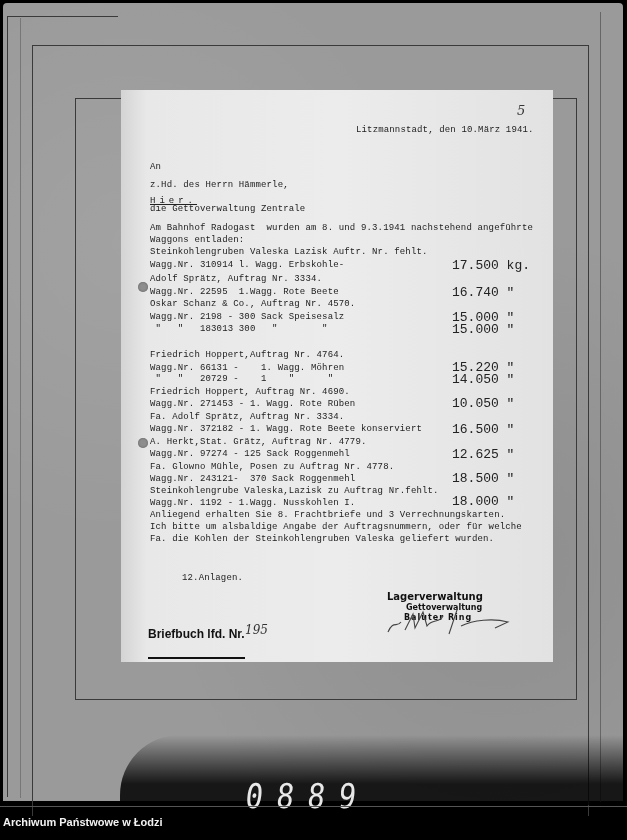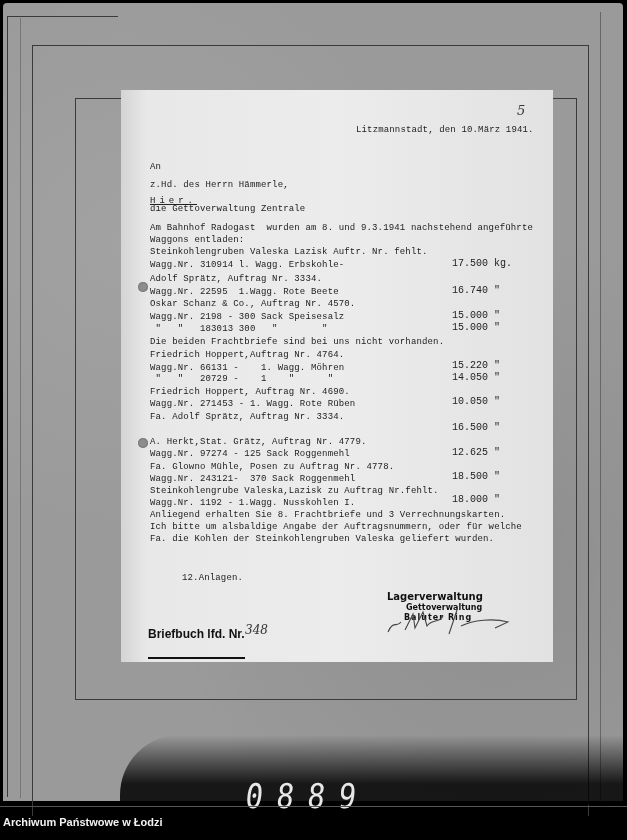--- a/index.html
+++ b/index.html
@@ -33,21 +33,21 @@
     background-image:
       linear-gradient(to right, #d4d4d4 0%, #e8e8e8 6%, #ececec 50%, #e2e2e2 100%);
     color: #1f1f1f;
   }
   .punch {
     position: absolute; width: 10px; height: 10px; border-radius: 50%;
     background: #8e8e8e; box-shadow: inset 0 0 2px #555;
   }
   .page-no { position: absolute; left: 396px; top: 13px; font-family: "DejaVu Serif", serif; font-style: italic; font-size: 13px; color:#333; }
   .tline { position: absolute; font-size: 9px; letter-spacing: 0.15px; white-space: pre; color: #222; }
-  .amt { position: absolute; font-size: 10px; white-space: pre; color: #222; }
+  .amt { position: absolute; font-size: 13px; white-space: pre; color: #222; }
   .underline { text-decoration: underline; letter-spacing: 4px; }
   .briefbuch {
     position: absolute; left: 27px; top: 537px; font-family: Liberation Sans, sans-serif;
     font-weight: bold; font-size: 12px; color: #111; border-bottom: 2px solid #111; padding-bottom: 16px;
   }
   .briefbuch-num { position: absolute; left: 124px; top: 533px; font-family: "DejaVu Serif", serif; font-style: italic; font-size: 12px; color:#333; }
   .stamp1 { position: absolute; left: 266px; top: 501px; font-family: "DejaVu Sans", sans-serif; font-weight: bold; font-size: 10px; color:#111; }
   .stamp2 { position: absolute; left: 285px; top: 513px; font-family: "DejaVu Sans", sans-serif; font-weight: bold; font-size: 8px; color:#111; }
   .stamp3 { position: absolute; left: 283px; top: 523px; font-family: "DejaVu Sans", sans-serif; font-weight: bold; font-size: 8px; letter-spacing: 1px; color:#111; }
   .signature { position: absolute; left: 262px; top: 510px; width: 130px; height: 40px; }
@@ -94,30 +94,30 @@
   <div class="tline" style="left:29px;top:170px;">Wagg.Nr. 310914 l. Wagg. Erbskohle-</div>
   <div class="amt" style="left:331px;top:168px;">17.500 kg.</div>
   <div class="tline" style="left:29px;top:184px;">Adolf Sprätz, Auftrag Nr. 3334.</div>
   <div class="tline" style="left:29px;top:197px;">Wagg.Nr. 22595  1.Wagg. Rote Beete</div>
   <div class="amt" style="left:331px;top:195px;">16.740 "</div>
   <div class="tline" style="left:29px;top:209px;">Oskar Schanz &amp; Co., Auftrag Nr. 4570.</div>
   <div class="tline" style="left:29px;top:222px;">Wagg.Nr. 2198 - 300 Sack Speisesalz</div>
   <div class="amt" style="left:331px;top:220px;">15.000 "</div>
   <div class="tline" style="left:29px;top:234px;"> "   "   183013 300   "        "</div>
   <div class="amt" style="left:331px;top:232px;">15.000 "</div>
-  <div class="tline" style="left:29px;top:247px;">Die beiden Frachtbriefe sind bei uns nicht vorhanden.</div>
   <div class="tline" style="left:29px;top:260px;">Friedrich Hoppert,Auftrag Nr. 4764.</div>
   <div class="tline" style="left:29px;top:273px;">Wagg.Nr. 66131 -    1. Wagg. Möhren</div>
   <div class="amt" style="left:331px;top:270px;">15.220 "</div>
   <div class="tline" style="left:29px;top:284px;"> "   "   20729 -    1    "      "</div>
   <div class="amt" style="left:331px;top:282px;">14.050 "</div>
   <div class="tline" style="left:29px;top:297px;">Friedrich Hoppert, Auftrag Nr. 4690.</div>
   <div class="tline" style="left:29px;top:309px;">Wagg.Nr. 271453 - 1. Wagg. Rote Rüben</div>
   <div class="amt" style="left:331px;top:306px;">10.050 "</div>
   <div class="tline" style="left:29px;top:322px;">Fa. Adolf Sprätz, Auftrag Nr. 3334.</div>
+  <div class="tline" style="left:29px;top:334px;">Wagg.Nr. 372182 - 1. Wagg. Rote Beete konserviert</div>
   <div class="amt" style="left:331px;top:332px;">16.500 "</div>
   <div class="tline" style="left:29px;top:347px;">A. Herkt,Stat. Grätz, Auftrag Nr. 4779.</div>
   <div class="tline" style="left:29px;top:359px;">Wagg.Nr. 97274 - 125 Sack Roggenmehl</div>
   <div class="amt" style="left:331px;top:357px;">12.625 "</div>
   <div class="tline" style="left:29px;top:372px;">Fa. Glowno Mühle, Posen zu Auftrag Nr. 4778.</div>
   <div class="tline" style="left:29px;top:384px;">Wagg.Nr. 243121-  370 Sack Roggenmehl</div>
   <div class="amt" style="left:331px;top:381px;">18.500 "</div>
   <div class="tline" style="left:29px;top:396px;">Steinkohlengrube Valeska,Lazisk zu Auftrag Nr.fehlt.</div>
   <div class="tline" style="left:29px;top:408px;">Wagg.Nr. 1192 - 1.Wagg. Nusskohlen I.</div>
   <div class="amt" style="left:331px;top:404px;">18.000 "</div>
@@ -129,20 +129,20 @@
   <div class="tline" style="left:61px;top:483px;">12.Anlagen.</div>
 
   <div class="stamp1">Lagerverwaltung</div>
   <div class="stamp2">Gettoverwaltung</div>
   <div class="stamp3">Baluter Ring</div>
   <svg class="signature" viewBox="0 0 130 40">
     <path d="M5 32 C10 20, 14 28, 18 22 M22 30 L30 14 L32 28 L40 12 L44 26 C50 18, 56 24, 60 16 M66 34 L74 10 M78 26 C90 20, 110 18, 125 22 L112 28" fill="none" stroke="#444" stroke-width="1.1"></path>
   </svg>
 
   <div class="briefbuch">Briefbuch lfd. Nr.</div>
-  <div class="briefbuch-num">348</div>
+  <div class="briefbuch-num">195</div>
 </div>
 
 <div class="board-shadow"></div>
 
 <div class="counter">0889</div>
 <div class="archive-rule"></div>
 <div class="archive-label">Archiwum Państwowe w Łodzi</div>
 
 </body></html>

